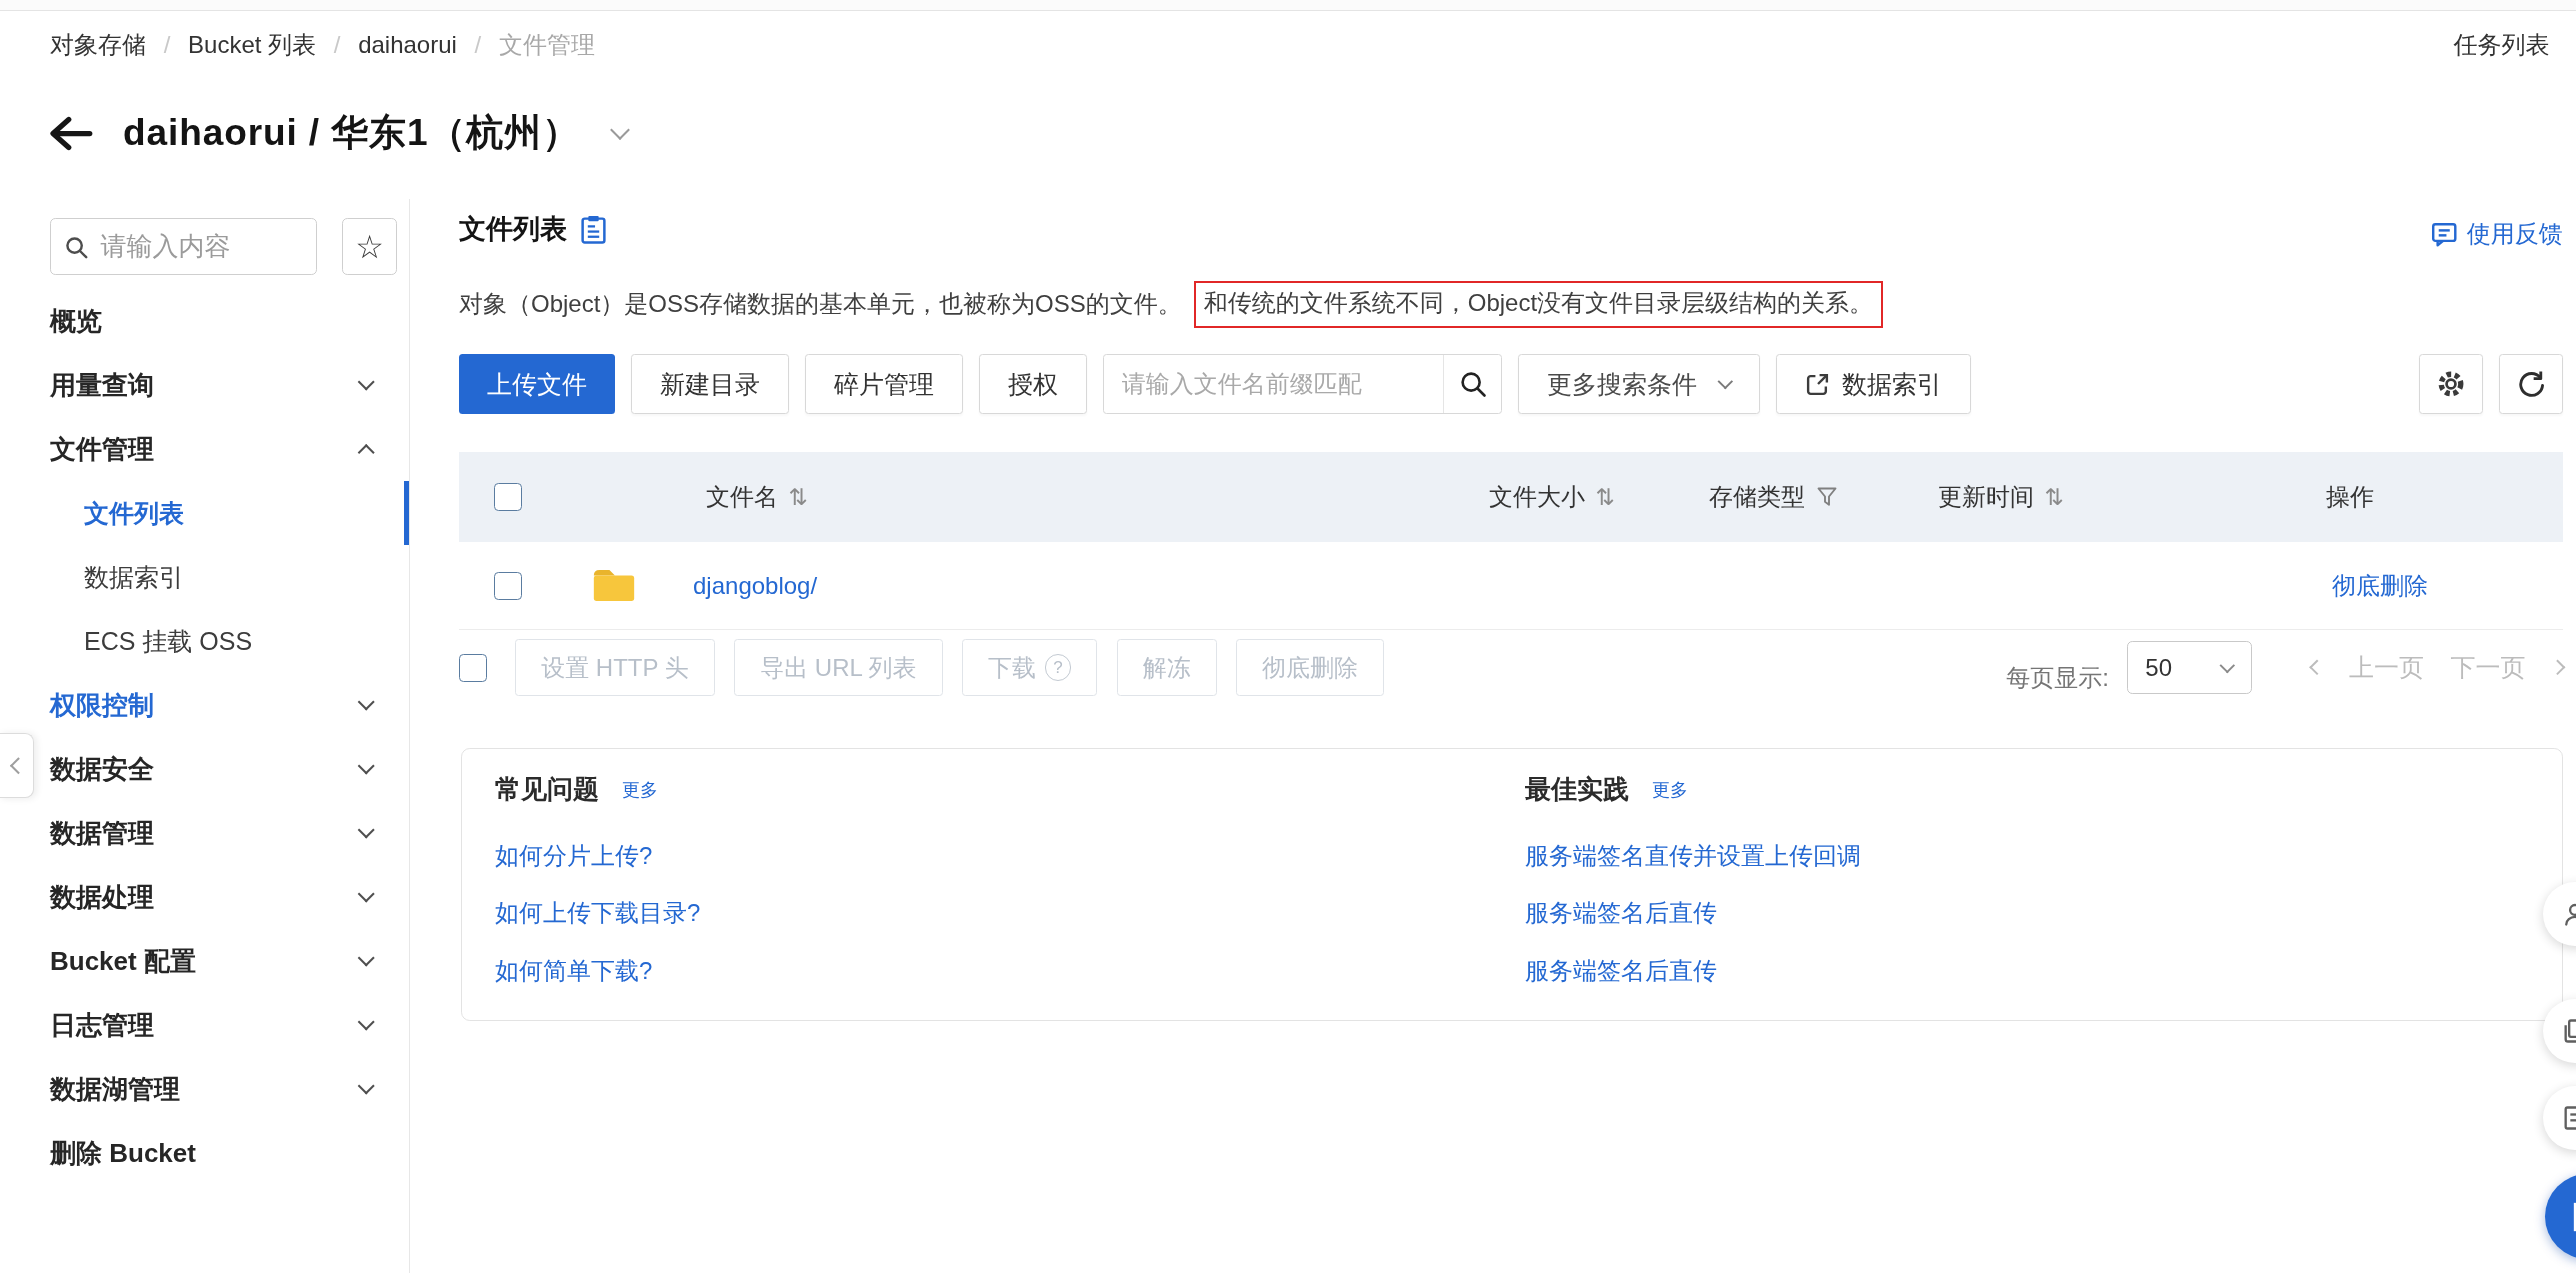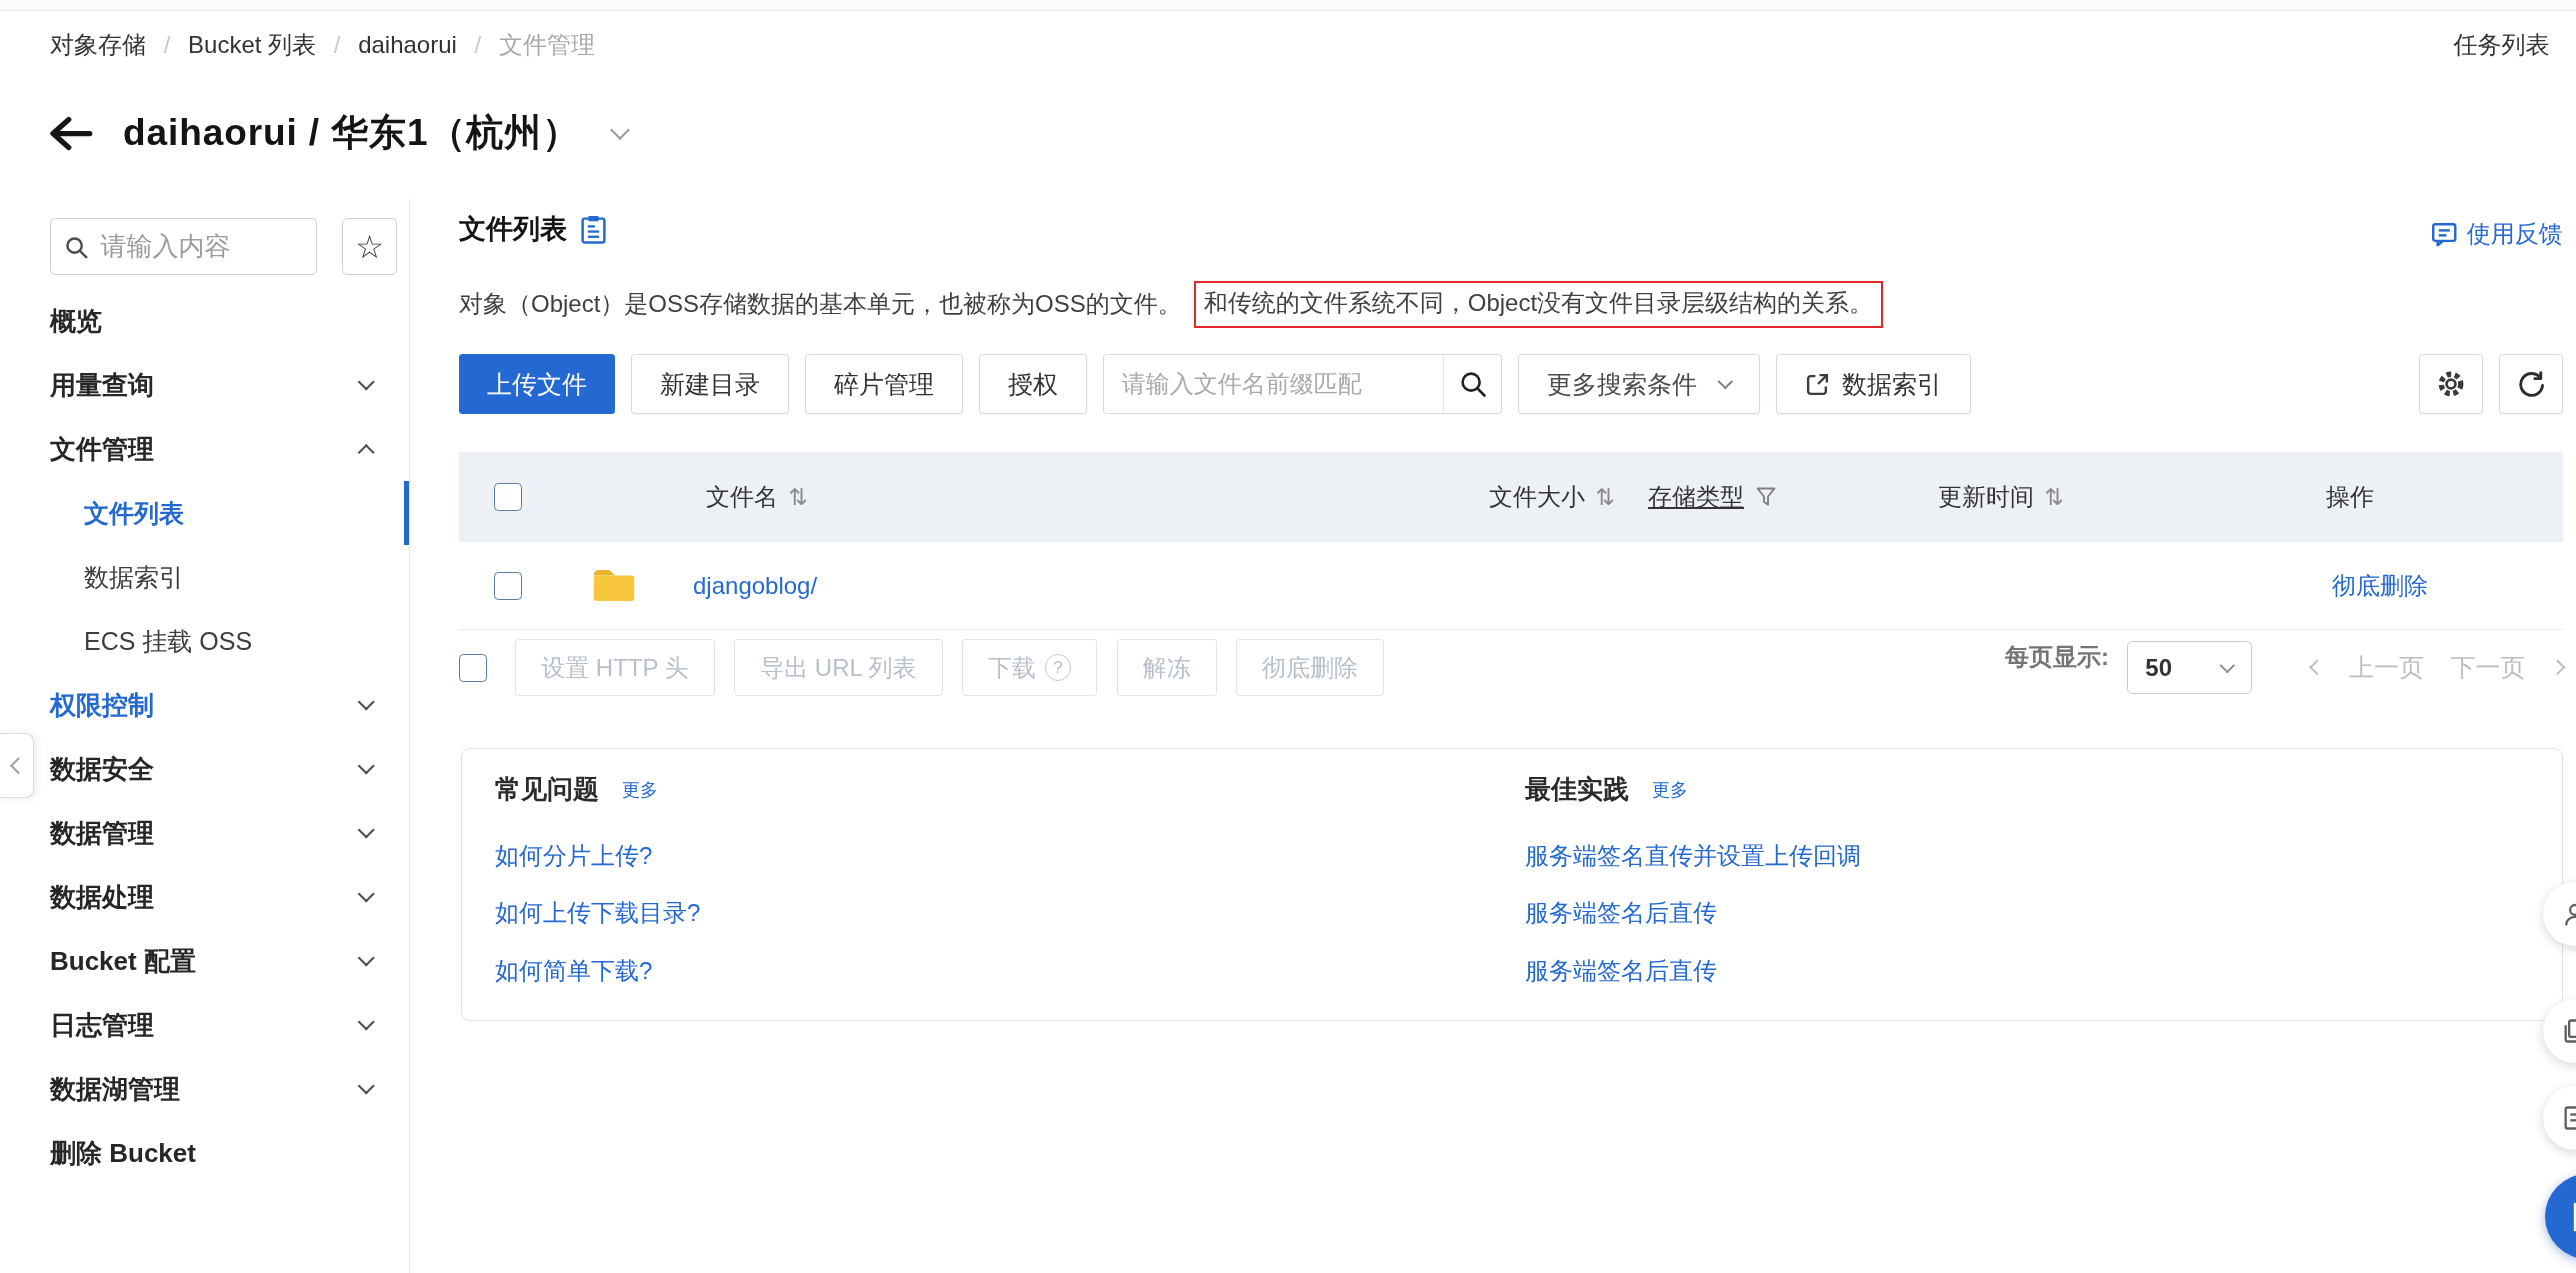--- a/index.html
+++ b/index.html
@@ -70,21 +70,21 @@
   .sort-ic { font-size:23px; color:#8a8a8a; cursor:pointer; }
   .checkbox { width:28px; height:28px; border:1.8px solid #5a7ca0; border-radius:4.4px; background:#fff; cursor:pointer; }
   .tbl-row { position:absolute; top:343px; left:49px; right:13.3px; height:88px; border-bottom:1.8px solid #ececec; background:#fff; }
   .td { position:absolute; top:0; height:100%; display:flex; align-items:center; }
   .link { color:var(--accent); cursor:pointer; font-size:24px; }
 
   
   .batch-bar { position:absolute; top:440px; left:49px; right:13.3px; height:57px; display:flex; align-items:center; gap:19.4px; }
   .btn-disabled { height:57px; padding:0 25px; border:1.8px solid #e0e4e9; border-radius:3.5px; color:#b7bfc9; font-size:24px; background:#fff; display:inline-flex; align-items:center; justify-content:center; white-space:nowrap; cursor:not-allowed; }
   .qmark { width:26.5px; height:26.5px; border:1.8px solid #c3cad2; border-radius:50%; display:inline-flex; align-items:center; justify-content:center; font-size:17px; color:#b7bfc9; margin-left:8.8px; }
-  .perpage { margin-left:auto; display:flex; align-items:flex-start; gap:17.7px; color:#757575; font-size:24px;font-weight:bold; }
+  .perpage { margin-left:auto; display:flex; align-items:flex-end; gap:17.7px; color:#757575; font-size:24px; }
   .pp-select { width:125px; height:53px; border:1.8px solid #c9c9c9; border-radius:5.3px; background:#fff; display:flex; align-items:center; justify-content:space-between; padding:0 17.7px; color:#333; cursor:pointer; }
   .pp-select .cv { width:10.6px; height:10.6px; border-color:#8a8a8a; }
   .pager { display:flex; align-items:center; gap:26.5px; margin-left:41px; color:#bcbcbc; font-size:25px; }
   .pager .cv { width:10.6px; height:10.6px; border-color:#bcbcbc; cursor:pointer; }
   .pager span { cursor:pointer; }
 
   
   .help-card { position:absolute; top:549px; left:51px; right:13.3px; height:273px; border:0.9px solid #e3e3e3; border-radius:8.8px; background:#fff; }
   .help-title { position:absolute; top:23px; display:flex; align-items:center; gap:23px; font-size:26px; font-weight:700; color:#2b2b2b; }
   .help-title .more { font-size:18px; font-weight:400; color:var(--accent); cursor:pointer; }
@@ -285,21 +285,21 @@
           <span class="checkbox"></span>
         </div>
       <div class="th" style="left:247px;">
         <span>文件名</span>
         <span class="sort-ic">⇅</span>
       </div>
       <div class="th" style="left:1030px;">
         <span>文件大小</span>
         <span class="sort-ic">⇅</span>
       </div>
-      <div class="th" style="left:1189px;text-decoration:underline;">
+      <div class="th" style="left:1250px;">
         <span>存储类型</span>
         <span style="display:inline-flex;">
           <svg width="22" height="22" viewBox="0 0 22 22">
               <path d="M2.5 2.5 h17 l-6.5 8 v8.2 l-4 -2.9 v-5.3 z" fill="none" stroke="#808080" stroke-width="1.9" stroke-linejoin="round"></path>
             </svg>
         </span>
       </div>
       <div class="th" style="left:1479px;">
         <span>更新时间</span>
         <span class="sort-ic">⇅</span>

